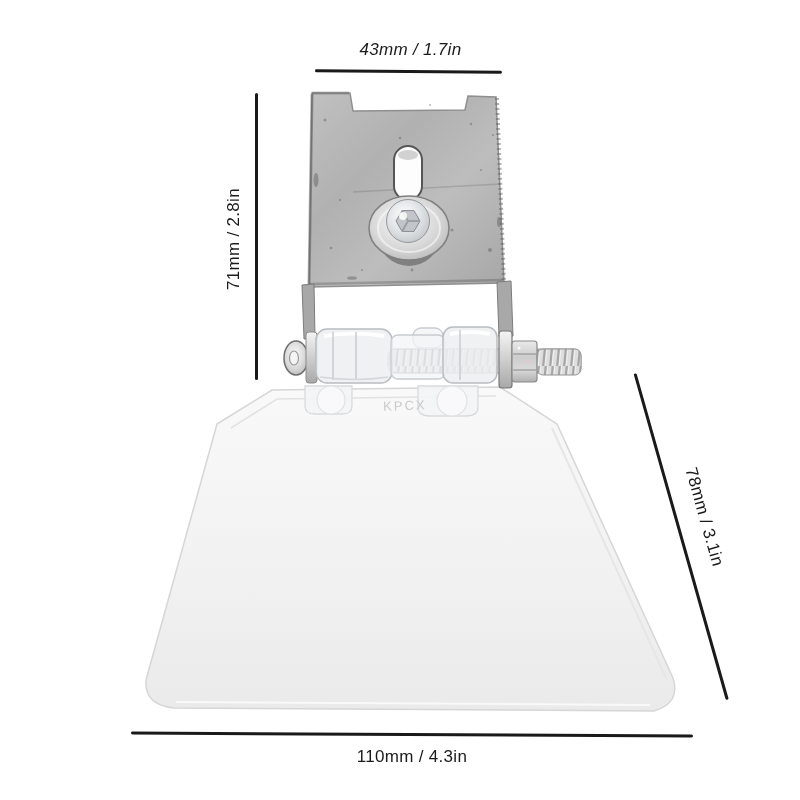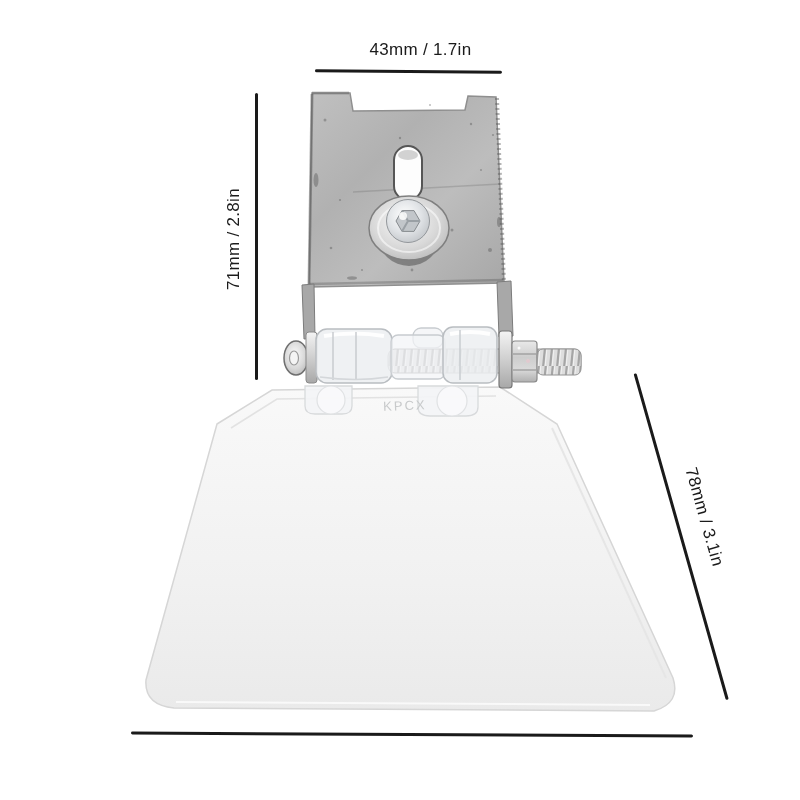--- a/index.html
+++ b/index.html
@@ -17,21 +17,21 @@
     letter-spacing:.3px;
     white-space:nowrap;
   }
   .dim-line{
     position:absolute;
     background:#1a1a1a;
     border-radius:2px;
   }
   .dim-label.centered{ text-align:center; }
   #dim-top-line{ left:315px; top:70px; width:187px; height:3px; transform:rotate(.5deg); }
-  #dim-top-label{ left:327px; top:40px; width:187px; }
+  #dim-top-label{ left:317px; top:40px; width:187px;font-style:italic; }
   #dim-left-line{ left:255px; top:93px; width:3px; height:287px; }
   #dim-left-label{ left:234px; top:239px; transform:translate(-50%,-50%) rotate(-90deg); }
   #dim-right-line{
     left:635px; top:372px; width:339px; height:3px;
     transform-origin:0 50%;
     transform:rotate(74.2deg);
   }
   #dim-right-label{ left:704px; top:517px; transform:translate(-50%,-50%) rotate(74.2deg); }
   #dim-bottom-line{ left:131px; top:733px; width:562px; height:3px; transform:rotate(.3deg); }
   #dim-bottom-label{ left:131px; top:747px; width:562px; }
@@ -197,15 +197,16 @@
 
   <div id="dim-top-label" class="dim-label centered">43mm / 1.7in</div>
   <div id="dim-top-line" class="dim-line"></div>
 
   <div id="dim-left-label" class="dim-label">71mm / 2.8in</div>
   <div id="dim-left-line" class="dim-line"></div>
 
   <div id="dim-right-label" class="dim-label">78mm / 3.1in</div>
   <div id="dim-right-line" class="dim-line"></div>
 
+  <div id="dim-bottom-label" class="dim-label centered">110mm / 4.3in</div>
   <div id="dim-bottom-line" class="dim-line"></div>
 
 </div>
 
 </body></html>

